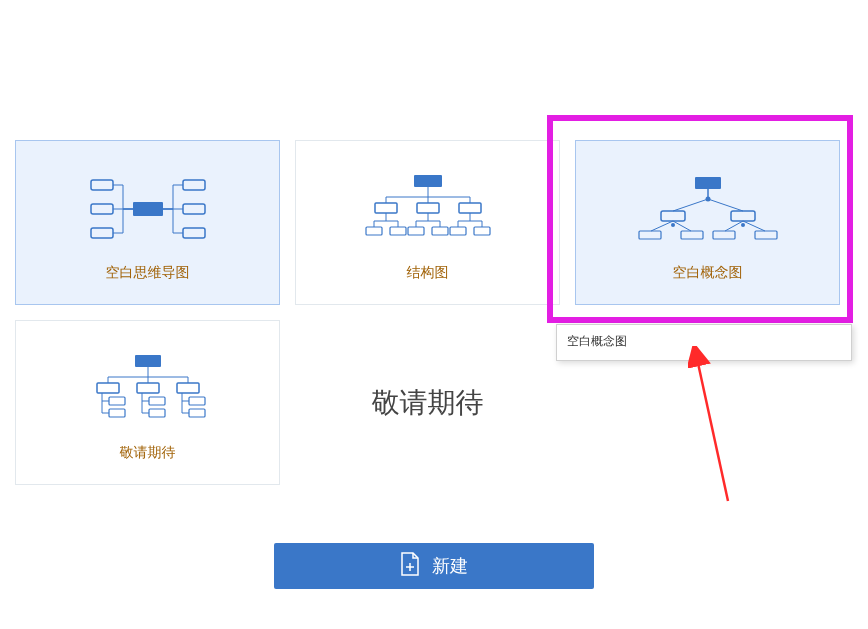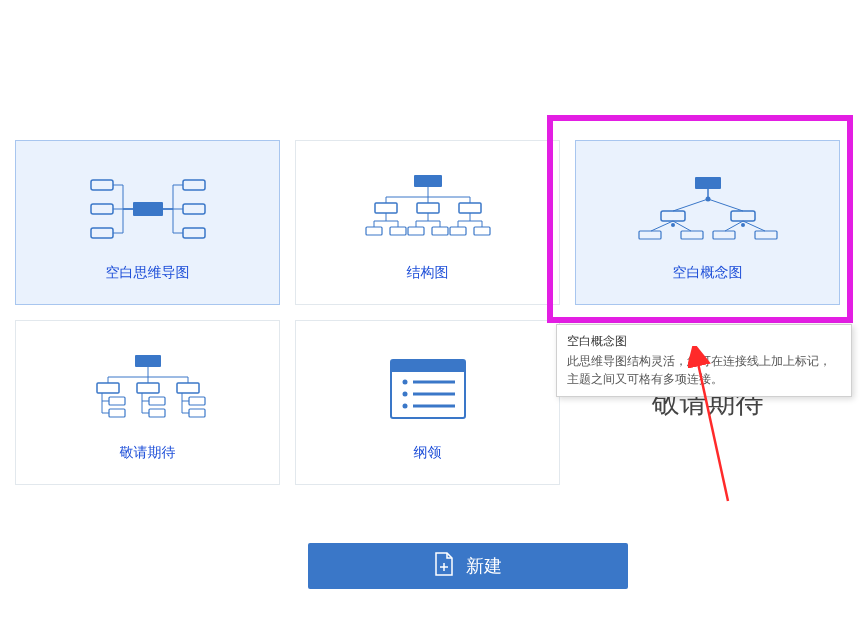--- a/index.html
+++ b/index.html
@@ -35,21 +35,21 @@
     border-color: #a8c6ef;
   }
   .card .thumb {
     height: 90px;
     display: flex;
     align-items: center;
     justify-content: center;
   }
   .card .label {
     font-size: 14px;
-    color: #1d4ed8;
+    color: #a16207;
     margin-top: 10px;
   }
   .card.coming {
     border: none;
     background: transparent;
   }
   .coming-label {
     font-size: 28px;
     color: #444;
     font-family: "SimSun", serif;
@@ -63,21 +63,20 @@
     height: 46px;
     background: #3a77c8;
     color: #fff;
     display: flex;
     align-items: center;
     justify-content: center;
     font-size: 18px;
     border-radius: 2px;
     cursor: pointer;
     gap: 12px;
-    margin-left: 34px;
   }
   .highlight-box {
     position: absolute;
     left: 547px;
     top: 115px;
     width: 306px;
     height: 208px;
     border: 6px solid #e31ee3;
     pointer-events: none;
     z-index: 5;
@@ -223,35 +222,20 @@
         <line x1="99" y1="44" x2="99" y2="64" stroke="#3a77c8" stroke-width="1"></line>
         <line x1="99" y1="52" x2="106" y2="52" stroke="#3a77c8" stroke-width="1"></line>
         <line x1="99" y1="64" x2="106" y2="64" stroke="#3a77c8" stroke-width="1"></line>
         <rect x="106" y="48" width="16" height="8" fill="none" stroke="#3a77c8" stroke-width="1.2" rx="1"></rect>
         <rect x="106" y="60" width="16" height="8" fill="none" stroke="#3a77c8" stroke-width="1.2" rx="1"></rect>
       </svg>
     </div>
     <div class="label">敬请期待</div>
   </div>
 
-  <div class="card">
-    <div class="thumb">
-      <svg width="90" height="70" viewBox="0 0 90 70">
-        <rect x="8" y="6" width="74" height="58" fill="none" stroke="#3a77c8" stroke-width="2" rx="2"></rect>
-        <rect x="8" y="6" width="74" height="12" fill="#3a77c8"></rect>
-        <circle cx="22" cy="28" r="2.5" fill="#3a77c8"></circle>
-        <line x1="30" y1="28" x2="72" y2="28" stroke="#3a77c8" stroke-width="3"></line>
-        <circle cx="22" cy="40" r="2.5" fill="#3a77c8"></circle>
-        <line x1="30" y1="40" x2="72" y2="40" stroke="#3a77c8" stroke-width="3"></line>
-        <circle cx="22" cy="52" r="2.5" fill="#3a77c8"></circle>
-        <line x1="30" y1="52" x2="72" y2="52" stroke="#3a77c8" stroke-width="3"></line>
-      </svg>
-    </div>
-    <div class="label">纲领</div>
-  </div>
 
   <div class="card coming">
     <div class="coming-label">敬请期待</div>
   </div>
 
 </div>
 
 <div class="new-btn">
   <span>
     <svg width="20" height="24" viewBox="0 0 20 24">
@@ -261,21 +245,20 @@
       <line x1="6" y1="15" x2="14" y2="15" stroke="#fff" stroke-width="1.5"></line>
     </svg>
   </span>
   <span>新建</span>
 </div>
 
 <div class="highlight-box"></div>
 
 <div class="tooltip">
   <div class="ttl">空白概念图</div>
-  <div class="desc">此思维导图结构灵活，您可在连接线上加上标记，主题之间又可格有多项连接。</div>
 </div>
 
 <svg class="arrow-svg" width="50" height="160" viewBox="0 0 50 160">
   <defs>
     <marker id="ah" markerWidth="10" markerHeight="10" refX="5" refY="5" orient="auto">
       <path d="M0,0 L10,5 L0,10 Z" fill="#ff2a2a"></path>
     </marker>
   </defs>
   <line x1="40" y1="155" x2="8" y2="8" stroke="#ff2a2a" stroke-width="2.5" marker-end="url(#ah)"></line>
 </svg>

